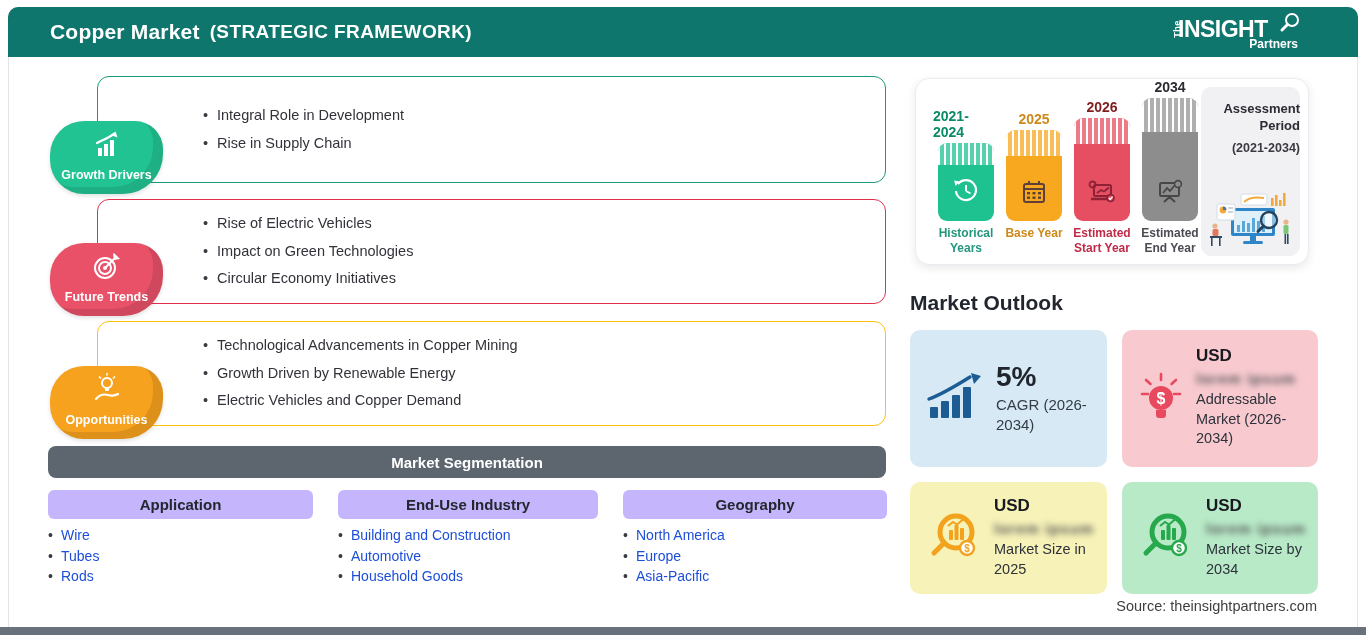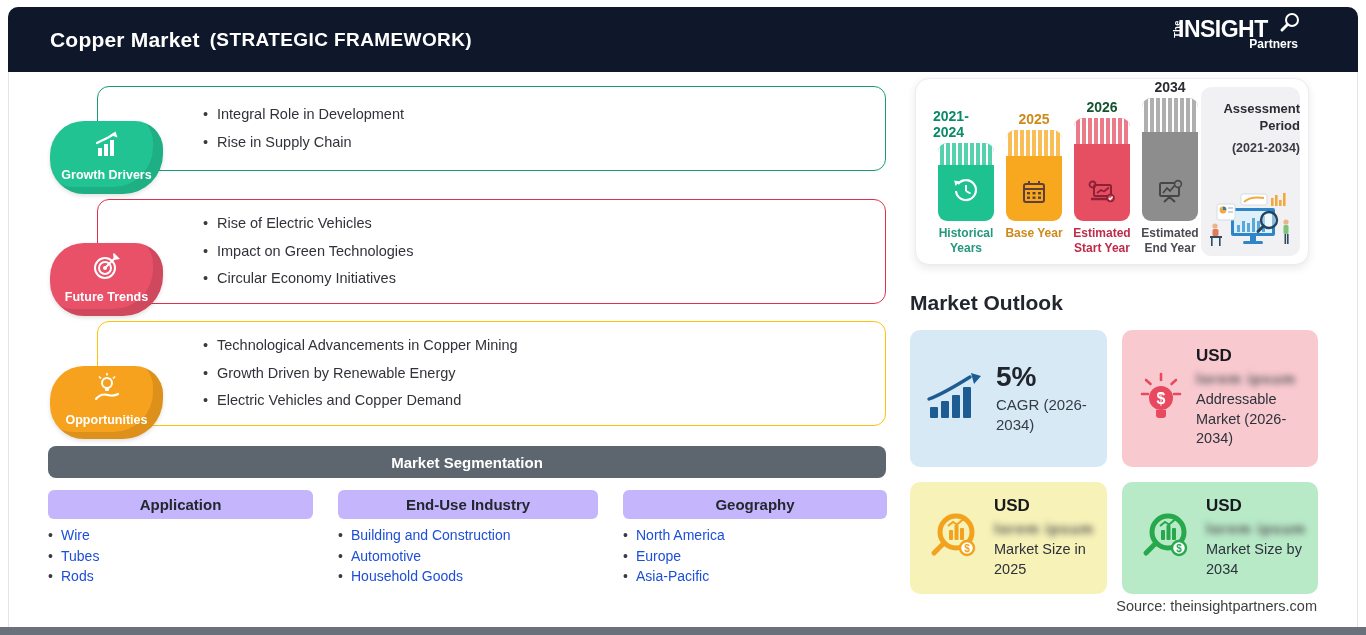--- a/index.html
+++ b/index.html
@@ -6,38 +6,38 @@
   html,body { background:#ffffff; }
   body { font-family:"Liberation Sans", sans-serif; }
   .page { position:relative; width:1366px; height:635px; background:#fff; overflow:hidden; }
 
   
   .slide-bg { position:absolute; left:8px; right:8px; top:7px; bottom:0;
     background:#fff; border:1px solid #e4e4e8; border-bottom:none; border-radius:10px 10px 0 0; }
   .bottom-strip { position:absolute; left:0; right:0; bottom:0; height:8px; background:#69727a; }
 
   
-  .header { position:absolute; left:8px; right:8px; top:7px; height:65px; background:#0f172a;
+  .header { position:absolute; left:8px; right:8px; top:7px; height:50px; background:#0f766e;
     border-radius:10px 10px 0 0; display:flex; align-items:center; padding:0 42px; color:#fff; }
   .header .title { font-size:21px; font-weight:700; letter-spacing:.2px; }
   .header .subtitle { font-size:19px; font-weight:600; margin-left:10px; letter-spacing:.4px; }
   .logo { position:absolute; right:58px; top:9px; width:130px; height:36px; color:#fff; }
   .logo-the { position:absolute; left:-2px; top:8px; font-size:9px; font-weight:700;
     transform:rotate(-90deg); transform-origin:center; letter-spacing:.5px; }
   .logo-insight { position:absolute; left:8px; top:0; font-size:23px; font-weight:800; letter-spacing:-.5px; }
   .logo-partners { position:absolute; right:2px; top:21px; font-size:12px; font-weight:700; }
   .logo-mag { position:absolute; right:-4px; top:-5px; }
 
   
   .panel-box { position:absolute; left:97px; width:789px; border-radius:12px; background:#fff;
     display:flex; flex-direction:column; justify-content:center; padding-left:105px; }
   .panel-box ul { list-style:none; }
   .panel-box li { position:relative; font-size:14.5px; color:#32323a; padding-left:14px; line-height:27.5px; }
   .panel-box li::before { content:"•"; position:absolute; left:0; top:0; color:#3a3a42; }
-  .box-growth { top:86px; height:85px; border:1.6px solid #189a78; }
+  .box-growth { top:76px; height:107px; border:1.6px solid #189a78; }
   .box-trends { top:199px; height:105px; border:1.6px solid #e0314b; }
   .box-opps   { top:321px; height:105px; border:1.6px solid #ffc10a; }
 
   .badge { position:absolute; left:50px; width:113px; height:73px; border-radius:34px 28px 40px 34px;
     display:flex; flex-direction:column; align-items:center; justify-content:flex-end;
     padding-bottom:12px; box-shadow:inset -10px -7px 0 rgba(0,0,0,.10), 0 2px 4px rgba(0,0,0,.12);margin-top:29px; }
   .badge .badge-label { color:#fff; font-size:12.5px; font-weight:700; }
   .badge svg { margin-bottom:3px; }
   .badge-growth { top:92px;  background:#22c393; }
   .badge-trends { top:214px; background:#e85168; }
@@ -60,21 +60,21 @@
   .timeline-card { position:absolute; left:915px; top:78px; width:394px; height:187px; background:#fff;
     border:1px solid #ececf0; border-radius:14px; box-shadow:0 3px 8px rgba(40,40,60,.10); }
   .bar-col { position:absolute; bottom:43px; width:66px; display:flex; flex-direction:column; align-items:center; }
   .bar-col .year { font-size:14px; font-weight:800; margin-bottom:3px; }
   .bar-rect { position:relative; width:56px; border-radius:9px; overflow:hidden; }
   .bar-stripes { position:absolute; left:0; right:0; top:0; }
   .bar-ico { position:absolute; left:50%; transform:translateX(-50%); bottom:11px; }
   .bar-label { position:absolute; top:100%; margin-top:5px; width:74px; text-align:center;
     font-size:12px; font-weight:800; line-height:1.25; }
   .bc1 { left:17px; }  .bc2 { left:85px; } .bc3 { left:153px; } .bc4 { left:221px; }
-  .bc1 .year { color:#0b8a68; } .bc2 .year { color:#cd8a1b; } .bc3 .year { color:#14532d;margin-top:8px; } .bc4 .year { color:#2b2b31; }
+  .bc1 .year { color:#0b8a68; } .bc2 .year { color:#cd8a1b; } .bc3 .year { color:#7f1d1d;margin-top:8px; } .bc4 .year { color:#2b2b31; }
   .bc1 .bar-label { color:#24977d; } .bc2 .bar-label { color:#cd8a1b;text-align:center; } .bc3 .bar-label { color:#bf2b49; } .bc4 .bar-label { color:#4b4b52; }
   .bar1 { height:78px; background:#1ec291; }
   .bar2 { height:91px; background:#f8a81f; }
   .bar3 { height:103px; background:#e64e62; }
   .bar4 { height:123px; background:#8d8d8d; }
   .st1 { height:22px; background:repeating-linear-gradient(90deg,#fff 0 2px, rgba(255,255,255,.25) 2px 6px); }
   .st2 { height:26px; background:repeating-linear-gradient(90deg,#fff 0 2px, rgba(255,255,255,.25) 2px 6px); }
   .st3 { height:26px; background:repeating-linear-gradient(90deg,#fff 0 2px, rgba(255,255,255,.25) 2px 6px); }
   .st4 { height:34px; background:repeating-linear-gradient(90deg,#fff 0 2px, rgba(255,255,255,.30) 2px 6px); }
 

